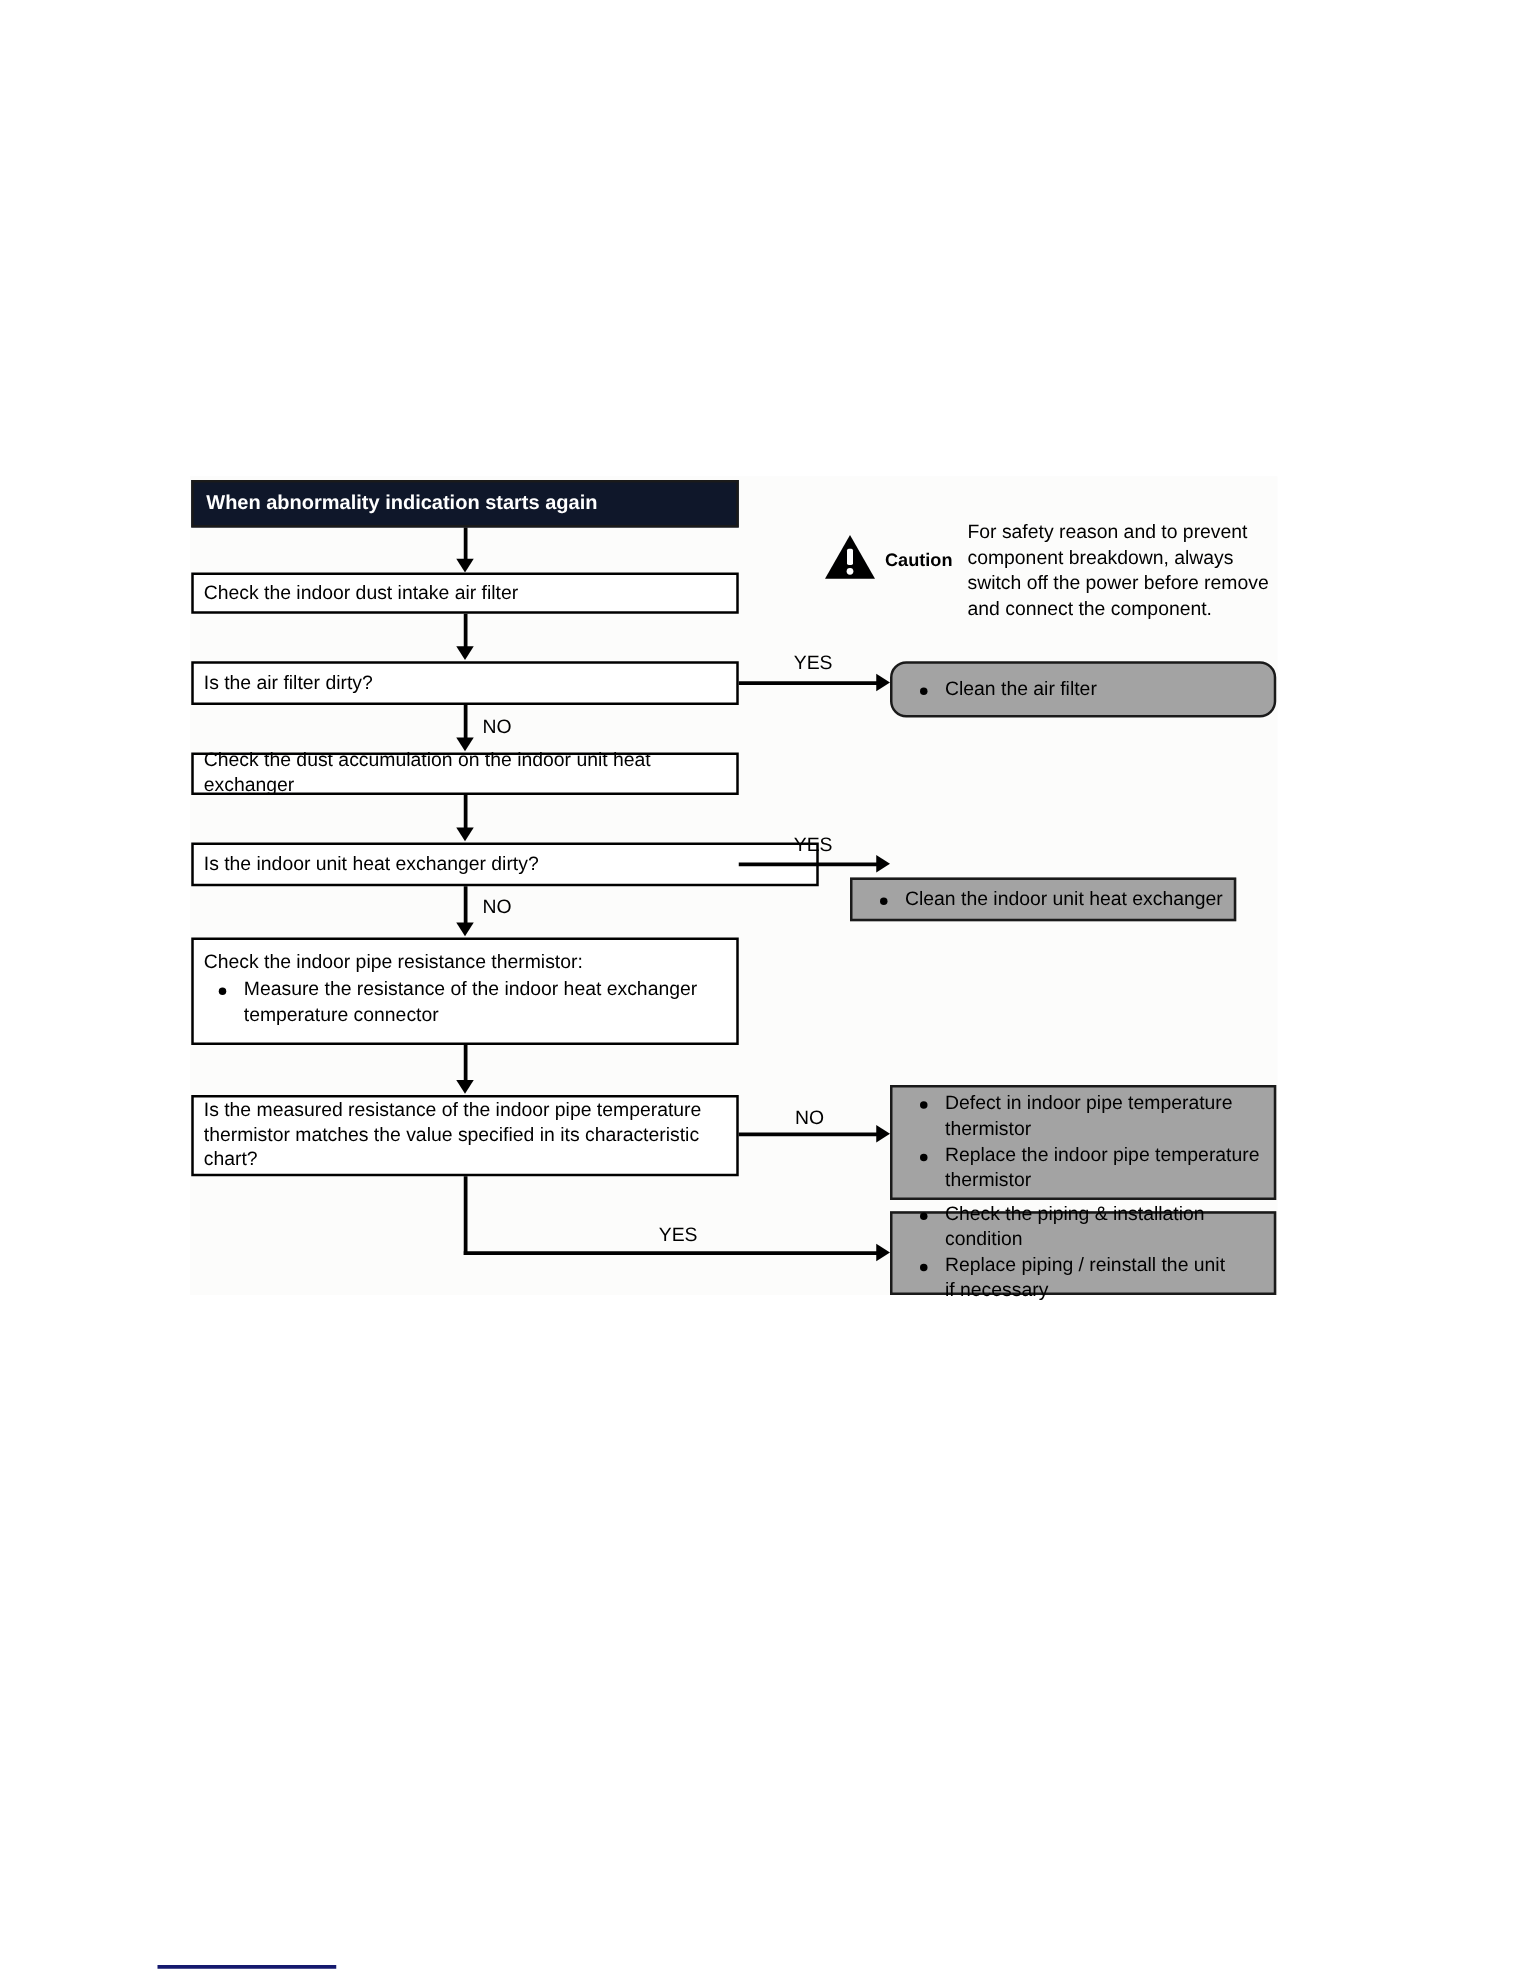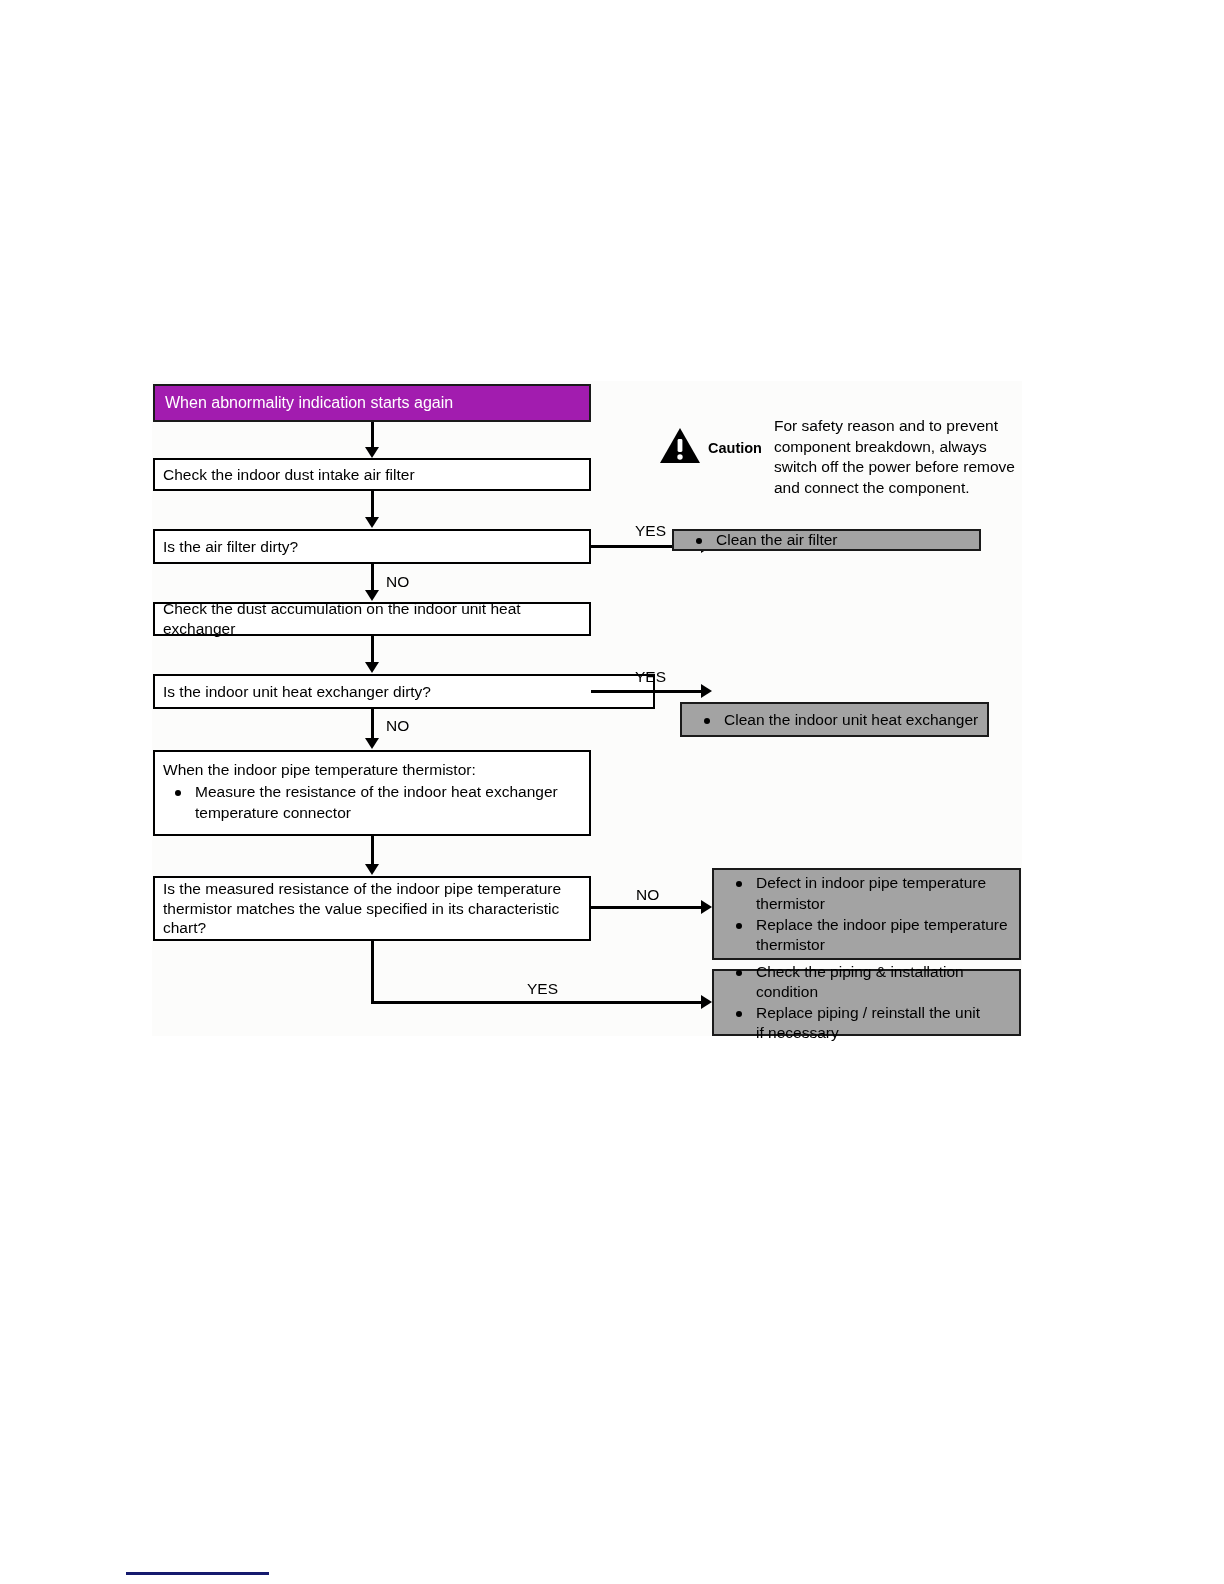--- a/index.html
+++ b/index.html
@@ -47,25 +47,26 @@
     box-sizing: border-box;
     border: 2px solid #000;
     display: flex;
     flex-direction: column;
     justify-content: center;
     font-size: 15.5px;
     line-height: 1.28;
     color: #000;
   }
   .node.header-node {
-    background: #a21caf;
+    background: #0f172a;
     color: #ffffff;
     border-color: #1a1a1a;
     padding-left: 10px;
     font-size: 16px;
+    font-weight: bold;
   }
   .node.process {
     background: #ffffff;
     padding-left: 8px;
   }
   .node.decision {
     background: #ffffff;
     padding-left: 8px;
   }
   .node.action {
@@ -209,21 +210,21 @@
   <div class="arrow-down" style="left:365px; top:517px;"></div>
 
   <div class="node decision" style="left:153px; top:529px; width:438px; height:35px;">
     <span class="line">Is the air filter dirty?</span>
   </div>
 
   <div class="hline" style="left:591px; top:545px; width:111px;"></div>
   <div class="arrow-right" style="left:701px; top:539px;"></div>
   <div class="edge-label" style="left:635px; top:522px;">YES</div>
 
-  <div class="node action" style="left:672px; top:529px; width:309px; height:22px;">
+  <div class="node action" style="left:712px; top:529px; width:309px; height:45px;border-radius:13px;">
     <ul class="bul">
       <li>Clean the air filter</li>
     </ul>
   </div>
 
   <div class="vline" style="left:371px; top:564px; height:27px;"></div>
   <div class="arrow-down" style="left:365px; top:590px;"></div>
   <div class="edge-label" style="left:386px; top:573px;">NO</div>
 
   <div class="node process" style="left:153px; top:602px; width:438px; height:34px;">
@@ -245,21 +246,21 @@
     <ul class="bul">
       <li>Clean the indoor unit heat exchanger</li>
     </ul>
   </div>
 
   <div class="vline" style="left:371px; top:709px; height:30px;"></div>
   <div class="arrow-down" style="left:365px; top:738px;"></div>
   <div class="edge-label" style="left:386px; top:717px;">NO</div>
 
   <div class="node process" style="left:153px; top:750px; width:438px; height:86px; justify-content:flex-start; padding-top:8px;">
-    <span class="title">When the indoor pipe temperature thermistor:</span>
+    <span class="title">Check the indoor pipe resistance thermistor:</span>
     <ul class="bul">
       <li>Measure the resistance of the indoor heat exchanger</li>
       <li class="cont">temperature connector</li>
     </ul>
   </div>
 
   <div class="vline" style="left:371px; top:836px; height:29px;"></div>
   <div class="arrow-down" style="left:365px; top:864px;"></div>
 
   <div class="node decision" style="left:153px; top:876px; width:438px; height:65px;">

